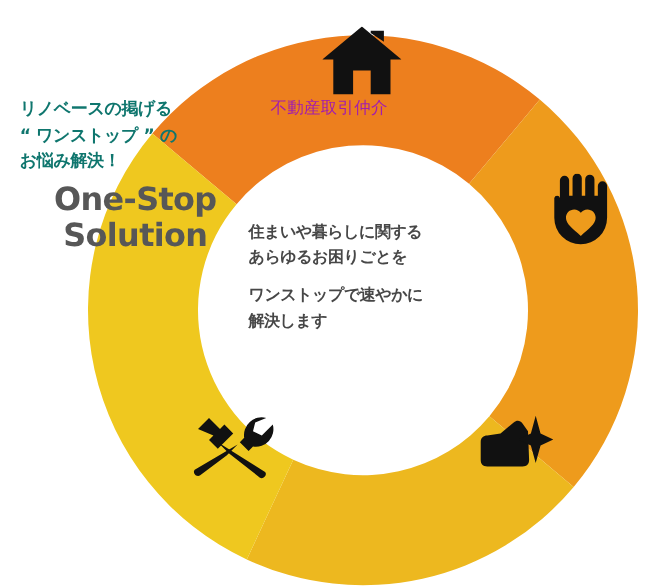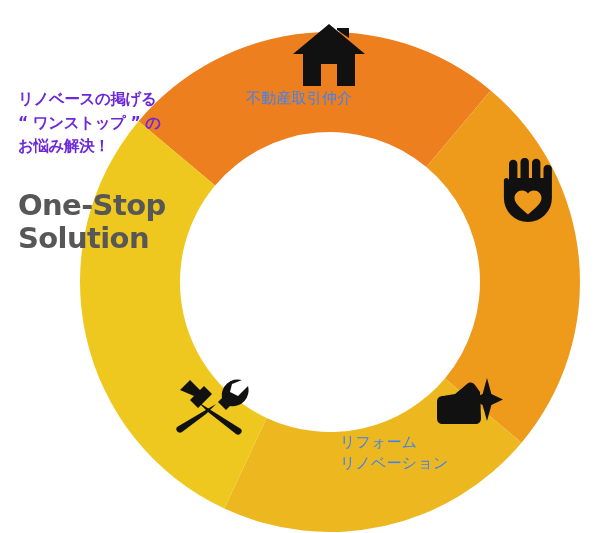--- a/index.html
+++ b/index.html
@@ -37,33 +37,34 @@
     position: absolute;
     left: 18px;
     top: 88px;
     width: 210px;
   }
   .jp-lead {
     font-family: "DejaVu Sans", "Liberation Sans", sans-serif;
     font-size: 15.5px;
     font-weight: 700;
     line-height: 1.52;
-    color: #6d28d9;
+    color: #0f766e;
     letter-spacing: -0.4px;
     white-space: pre-line;
   }
   #one-stop-title {
-    margin-top: 30px;
+    margin-top: 6px;
     font-family: "DejaVu Sans", "Liberation Sans", sans-serif;
     font-size: 29px;
     font-weight: 700;
     line-height: 1.14;
     color: #575757;
     letter-spacing: -0.6px;
     white-space: pre-line;
+    text-align: center;
   }
 
   
   #center-block {
     position: absolute;
     left: 226px;
     top: 200px;
     width: 215px;
   }
   .center-para {
@@ -79,21 +80,21 @@
     margin-top: 13px;
   }
 
   
   .seg-label {
     position: absolute;
     font-family: "DejaVu Sans", "Liberation Sans", sans-serif;
     font-size: 15px;
     font-weight: 500;
     line-height: 1.42;
-    color: #3b82f6;
+    color: #a21caf;
     letter-spacing: 0.2px;
     white-space: pre-line;
   }
   #label-realestate { left: 246px; top: 88px; }
   #label-insurance  { left: 479px; top: 233px; }
   #label-reform     { left: 340px; top: 432px; }
   #label-akiya      { left: 168px; top: 445px; }
 
   
   .seg-icon {
@@ -129,20 +130,26 @@
   </svg>
 
   <div id="left-block">
     <div class="jp-lead">リノベースの掲げる
 “ ワンストップ ” の
 お悩み解決！</div>
     <div id="one-stop-title">One-Stop
 Solution</div>
   </div>
 
+  <div id="center-block">
+    <div class="center-para">住まいや暮らしに関する
+あらゆるお困りごとを</div>
+    <div class="center-para">ワンストップで速やかに
+解決します</div>
+  </div>
 
   <svg class="seg-icon" id="icon-house" width="72" height="62" viewBox="0 0 72 62">
     <path d="M36 0 L72 30 L62 30 L62 62 L44 62 L44 40 L28 40 L28 62 L10 62 L10 30 L0 30 Z
              M44 4 L56 4 L56 14 L44 6 Z"></path>
   </svg>
 
   <svg class="seg-icon" id="icon-hand" width="58" height="70" viewBox="0 0 58 70">
     <path d="M10 22 L10 6 A4.2 4.2 0 0 1 18.4 6 L18.4 20 L21.5 20 L21.5 4 A4.2 4.2 0 0 1 29.9 4
              L29.9 20 L33 20 L33 5 A4.2 4.2 0 0 1 41.4 5 L41.4 20 L44.5 20 L44.5 11
              A4.2 4.2 0 0 1 52.9 11 L52.9 40 A24 24 0 0 1 4.9 40 L4.9 22 A2.6 2.6 0 0 1 10 22 Z"></path>
@@ -162,17 +169,15 @@
     <path d="M6 16 L16 6 L26 16 L30 12 L38 20 L24 34 L16 26 L20 22 Z"></path>
     <path d="M24 28 L34 38 L62 60 C65 62.4 69.5 58 67 55 Z"></path>
 
     <path d="M68 6 A16 16 0 0 0 48 24 L44 28 L52 36 L56 32 A16 16 0 0 0 74 12 L64 22 L56 18 L58 10 Z"></path>
     <path d="M42 30 L32 40 L8 58 C5 60.4 0.5 56 3 53 Z"></path>
   </svg>
 
   <div class="seg-label" id="label-realestate">不動産取引仲介</div>
 
 
-  <div class="seg-label" id="label-reform">リフォーム
-リノベーション</div>
 
 
 </div>
 
 </body></html>

